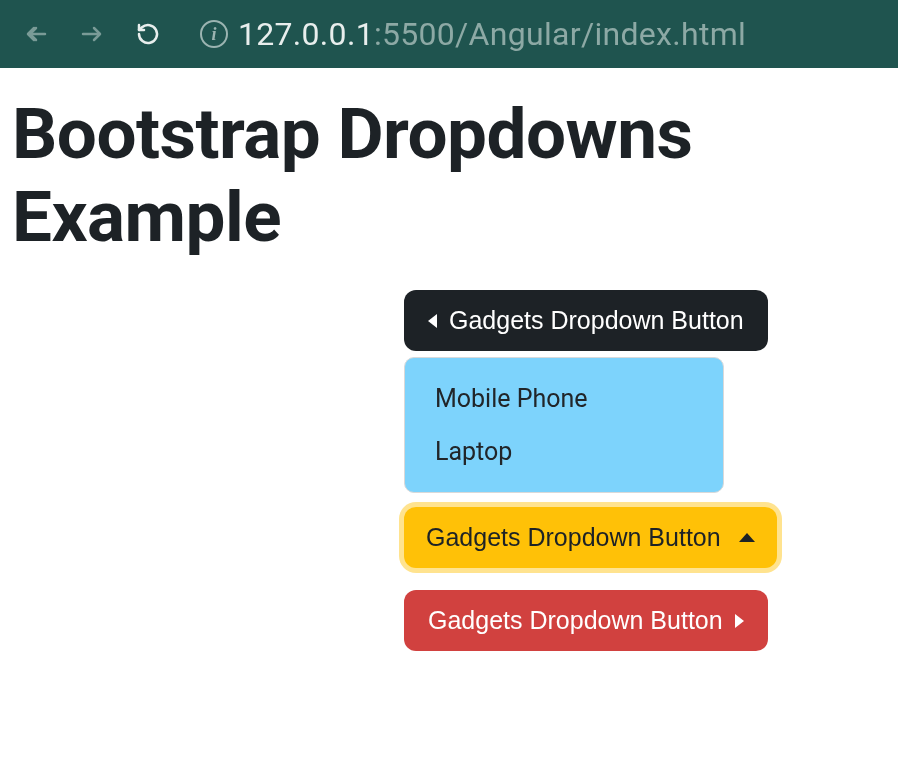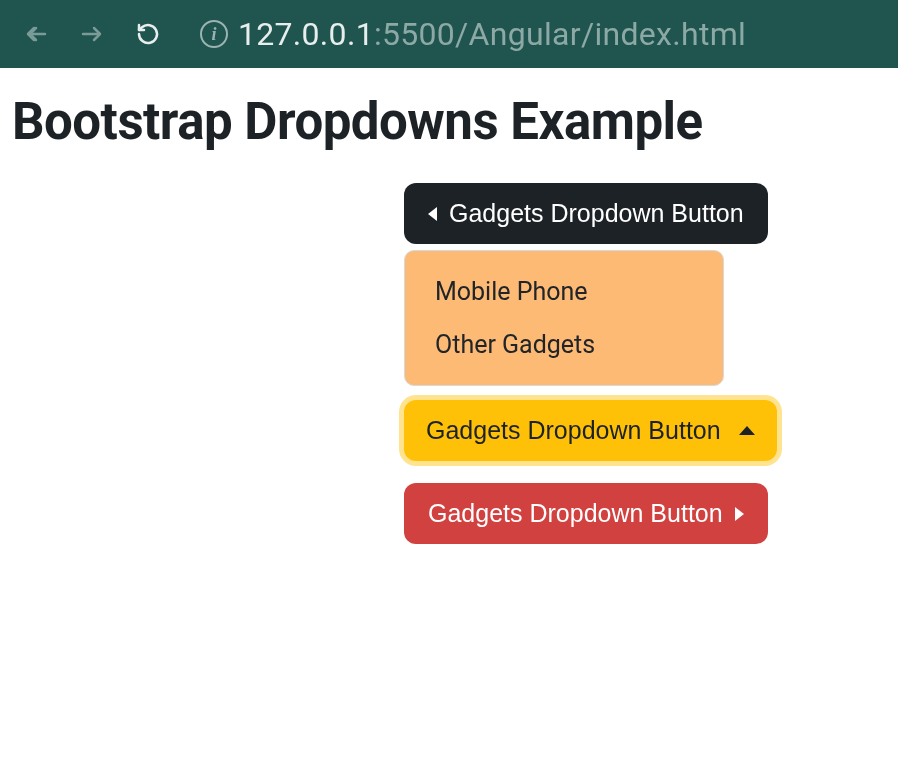--- a/index.html
+++ b/index.html
@@ -63,21 +63,21 @@
       font-size: 32px;
       letter-spacing: 0.3px;
     }
     .url-text .port {
       color: #8da9a5;
     }
     .page-content {
       padding: 24px 12px;
     }
     .page-title {
-      font-size: 51px;
+      font-size: 71px;
       font-weight: 700;
       color: #1d2226;
       letter-spacing: -0.5px;
       margin-bottom: 32px;
     }
     .dropdown-area {
       display: flex;
       flex-direction: column;
       align-items: flex-start;
       margin-left: 392px;
@@ -127,21 +127,21 @@
     }
     .caret-up {
       width: 0;
       height: 0;
       border-left: 8px solid transparent;
       border-right: 8px solid transparent;
       border-bottom: 9px solid currentColor;
       margin-left: 6px;
     }
     .dropdown-menu {
-      background: #fdba74;
+      background: #7dd3fc;
       border: 1px solid #d9d9d9;
       border-radius: 10px;
       margin-top: 6px;
       padding: 14px 0;
       min-width: 320px;
     }
     .dropdown-item {
       padding: 12px 30px;
       font-size: 25px;
       color: #212529;
@@ -184,21 +184,21 @@
 
   <div class="dropdown-area">
 
     <button class="btn btn-dark">
       <span class="caret-left"></span>
       <span>Gadgets Dropdown Button</span>
     </button>
 
     <div class="dropdown-menu">
       <div class="dropdown-item">Mobile Phone</div>
-      <div class="dropdown-item">Other Gadgets</div>
+      <div class="dropdown-item">Laptop</div>
     </div>
 
     <button class="btn btn-warning">
       <span>Gadgets Dropdown Button</span>
       <span class="caret-up"></span>
     </button>
 
     <button class="btn btn-danger">
       <span>Gadgets Dropdown Button</span>
       <span class="caret-right"></span>

